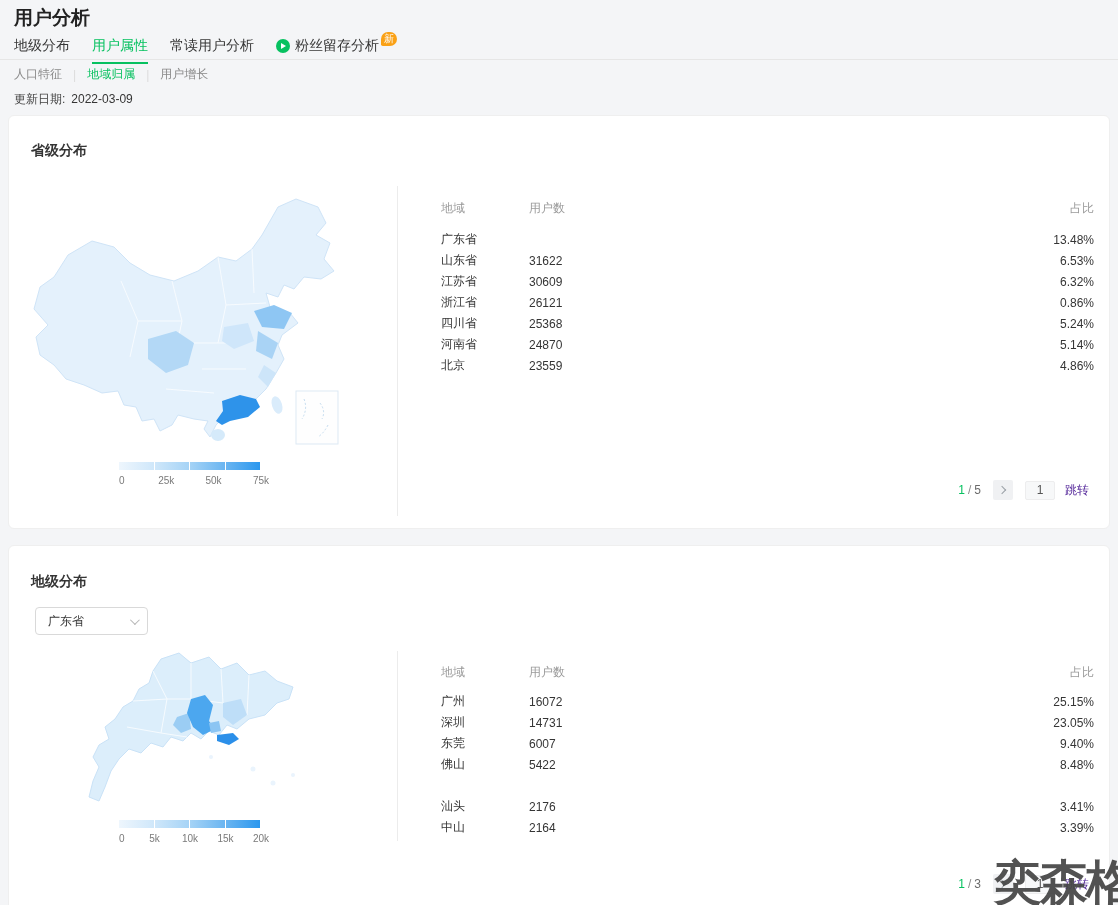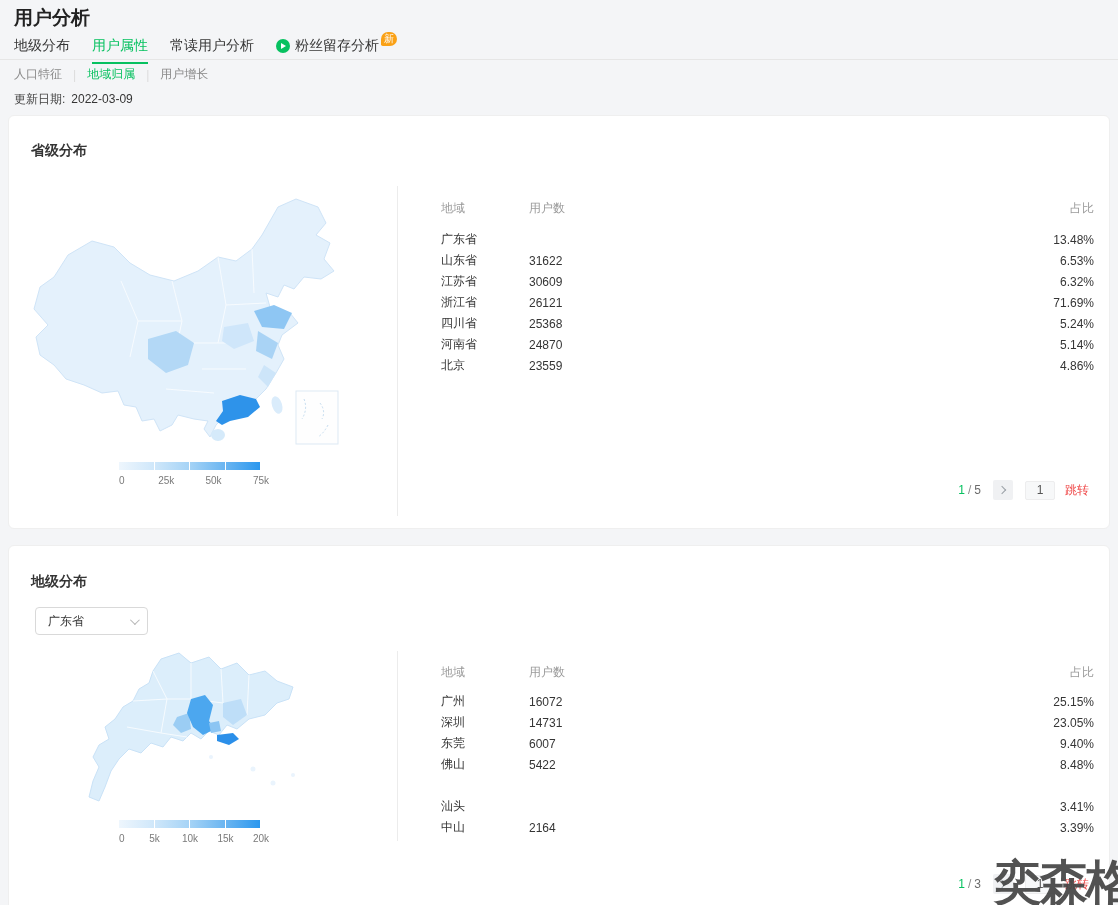--- a/index.html
+++ b/index.html
@@ -37,21 +37,21 @@
   .c-region { width:88px; }
   .c-users { flex:1; }
   .c-pct { margin-left:auto; text-align:right; }
   
   .pager { position:absolute; right:20px; display:flex; align-items:center; font-size:12px; color:#6b6b6b; }
   .pg-cur { color:#07c160; }
   .pg-sep { margin:0 3px; color:#8a8a8a; }
   .pg-next { width:20px; height:20px; background:#f0f1f3; border:none; border-radius:2px; margin-left:12px; display:flex; align-items:center; justify-content:center; cursor:pointer; }
   .pg-next .chev { width:6px; height:6px; border-right:1.5px solid #9aa0a6; border-top:1.5px solid #9aa0a6; transform:rotate(45deg); margin-right:2px; }
   .pg-input { width:30px; height:19px; background:#f7f8f9; border:1px solid #ededee; border-radius:2px; text-align:center; font-size:12px; color:#555; margin-left:12px; font-family:inherit; }
-  .pg-jump { margin-left:10px; color:#ef4444; }
+  .pg-jump { margin-left:10px; color:#4c1d95; }
   
   .legend { position:absolute; width:142px; height:8px; display:flex; }
   .legend .seg { flex:1; margin-right:1px; }
   .legend .seg:last-child { margin-right:0; }
   .legend .s1 { background:linear-gradient(to right,#eef6fd,#cfe7fa); }
   .legend .s2 { background:linear-gradient(to right,#cfe7fa,#a5d3f6); }
   .legend .s3 { background:linear-gradient(to right,#a5d3f6,#6ab5f1); }
   .legend .s4 { background:linear-gradient(to right,#6ab5f1,#2a97ee); }
   .lt { position:absolute; top:13px; transform:translateX(-50%); font-size:10px; color:#7a7a7a; }
   
@@ -162,21 +162,21 @@
         <span class="c-pct">6.53%</span>
     </div>
     <div class="trow" style="top:155px;">
       <span class="c-region">江苏省</span>
         <span class="c-users">30609</span>
         <span class="c-pct">6.32%</span>
     </div>
     <div class="trow" style="top:176px;">
       <span class="c-region">浙江省</span>
         <span class="c-users">26121</span>
-        <span class="c-pct">71.69%</span>
+        <span class="c-pct">0.86%</span>
     </div>
     <div class="trow" style="top:197px;">
       <span class="c-region">四川省</span>
         <span class="c-users">25368</span>
         <span class="c-pct">5.24%</span>
     </div>
     <div class="trow" style="top:218px;">
       <span class="c-region">河南省</span>
         <span class="c-users">24870</span>
         <span class="c-pct">5.14%</span>
@@ -265,20 +265,21 @@
         <span class="c-users">6007</span>
         <span class="c-pct">9.40%</span>
     </div>
     <div class="trow" style="top:208px;">
       <span class="c-region">佛山</span>
         <span class="c-users">5422</span>
         <span class="c-pct">8.48%</span>
     </div>
     <div class="trow" style="top:250px;">
       <span class="c-region">汕头</span>
+        <span class="c-users">2176</span>
         <span class="c-pct">3.41%</span>
     </div>
     <div class="trow" style="top:271px;">
       <span class="c-region">中山</span>
         <span class="c-users">2164</span>
         <span class="c-pct">3.39%</span>
     </div>
 
     <div class="pager" style="top:328px;">
       <span class="pg-cur">1</span>

